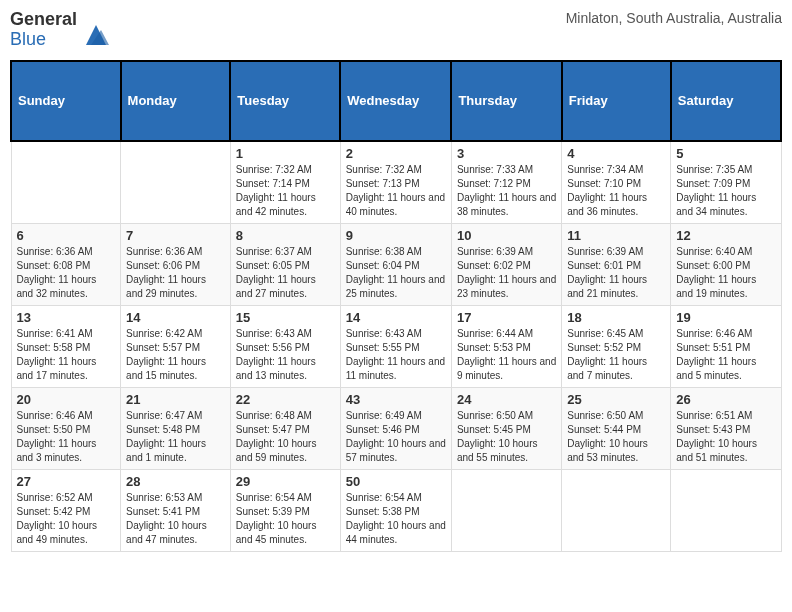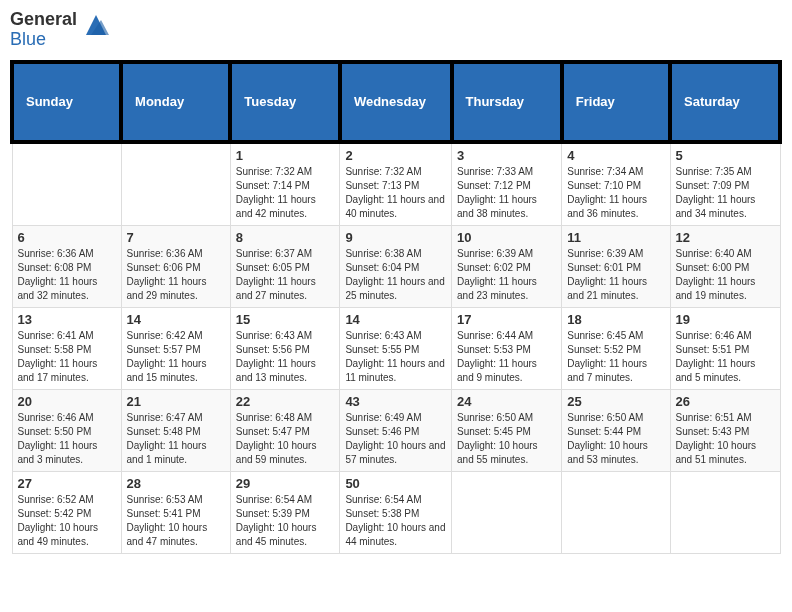--- a/index.html
+++ b/index.html
@@ -11,21 +11,21 @@
       padding: 10px;
     }
     .header {
       display: flex;
       justify-content: space-between;
       align-items: flex-start;
       margin-bottom: 10px;
     }
     .logo {
       display: flex;
-      align-items: flex-start;
+      align-items: flex-end;
     }
     .logo-text {
       display: flex;
       flex-direction: column;
       line-height: 1.1;
     }
     .logo-general {
       font-size: 18px;
       font-weight: bold;
       color: #333;
@@ -54,23 +54,23 @@
     }
     .calendar {
       width: 100%;
       border-collapse: collapse;
       border: 1px solid #ccc;
     }
     .calendar th {
       background-color: #2a6db5;
       color: #fff;
       text-align: left;
-      padding: 5px 12px;
+      padding: 5px 6px;
       font-size: 13px;
-      border: 4px solid #000000;
+      border: 2px solid #000000;
     }
     .calendar td {
       vertical-align: top;
       padding: 4px 5px;
       border: 1px solid #ddd;
       width: 113px;
       min-height: 70px;
       font-size: 10.5px;
       color: #333;
       background: #fff;
@@ -105,20 +105,21 @@
     <div class="logo-text">
       <span class="logo-general">General</span>
       <span class="logo-blue">Blue</span>
     </div>
     <svg class="logo-icon" viewBox="0 0 30 30">
       <polygon points="5,25 15,5 25,25" fill="#2a6db5"></polygon>
       <polygon points="10,25 20,10 28,25" fill="#1a5da5" opacity="0.6"></polygon>
     </svg>
   </div>
   <div class="title-block">
+    <div class="location">Minlaton, South Australia, Australia</div>
   </div>
 </div>
 
 <table class="calendar">
   <thead>
     <tr>
     <th>Sunday</th>
         <th>Monday</th>
         <th>Tuesday</th>
         <th>Wednesday</th>

